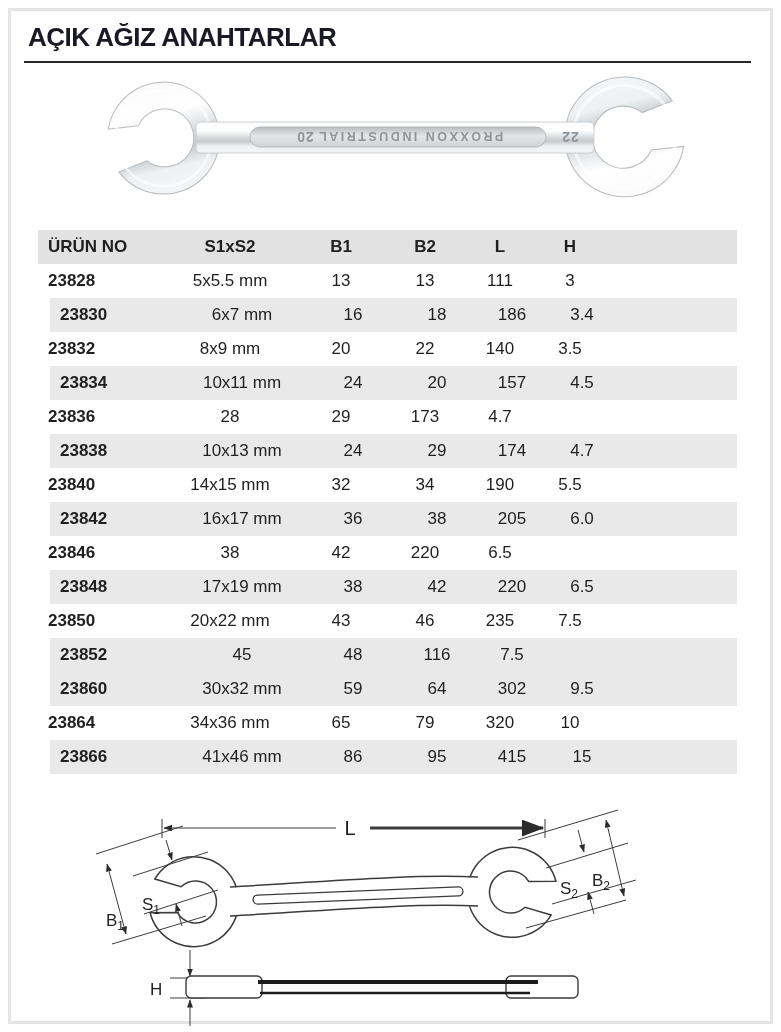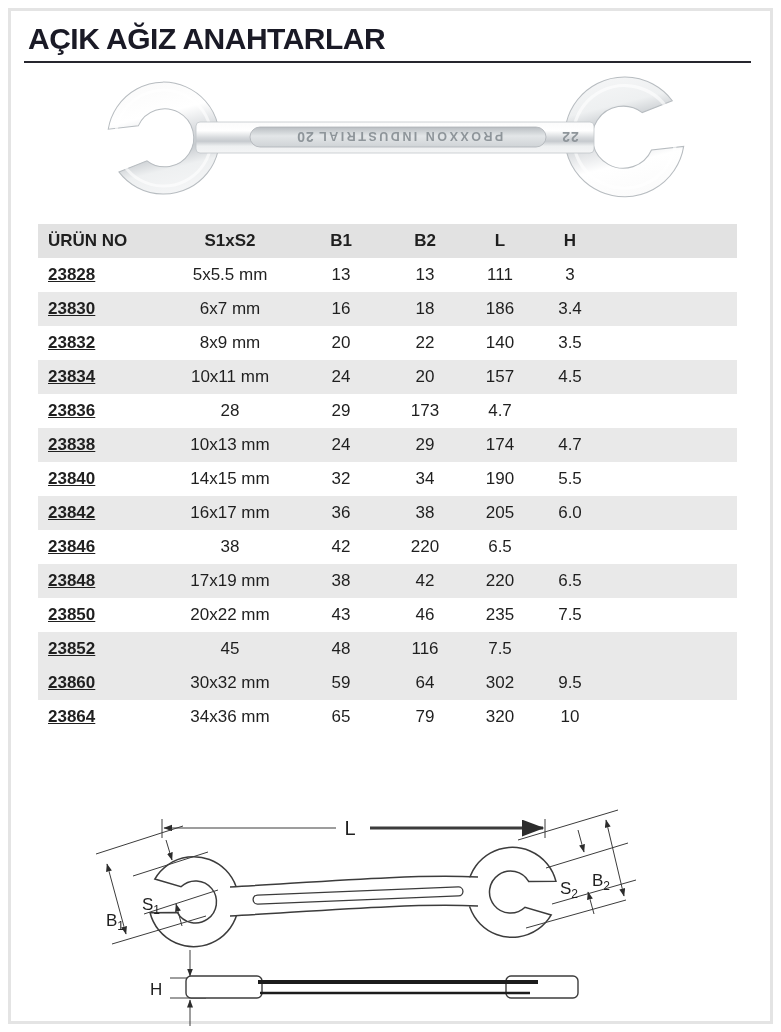--- a/index.html
+++ b/index.html
@@ -11,42 +11,42 @@
     color:var(--text-color,#1f1f1f);
     overflow:hidden;
   }
   #frame{
     position:absolute;inset:8px;
     border:3px solid var(--page-border,#e4e4e4);
     pointer-events:none;
   }
   #title{
     position:absolute;left:28px;top:22px;
-    font-size:30px;font-weight:bold;letter-spacing:-0.5px;
+    font-size:26px;font-weight:bold;letter-spacing:-0.5px;
     color:var(--title-color,#1a1a26);
   }
   #title-rule{
     position:absolute;left:24px;top:61px;width:727px;height:2px;
     background:var(--rule-color,#26262e);
   }
   #photo{position:absolute;left:100px;top:74px;}
   #spec-table{
-    position:absolute;left:38px;top:224px;width:699px;
+    position:absolute;left:38px;top:230px;width:699px;
     font-size:17px;
   }
   .trow{
     display:grid;
     grid-template-columns:118px 148px 74px 94px 56px 84px 1fr;
     height:34px;line-height:34px;
   }
   .trow.head{background:var(--header-bg,#e2e2e2);font-weight:bold;}
-  .trow.alt{background:var(--row-alt-bg,#e9e9e9);}
+  .trow.alt{background:var(--row-alt-bg,#e9e9e9);margin-left:12px;}
   .cell{text-align:center;white-space:nowrap;overflow:hidden;}
   .cell.c0{text-align:left;padding-left:10px;}
-  .cell.pno{font-weight:bold;text-decoration:underline;}
+  .cell.pno{font-weight:bold;}
   #diagram{position:absolute;left:78px;top:798px;}
   svg text{font-family:"Liberation Sans",sans-serif;}
 </style>
 </head>
 <body>
 
 <div id="page">
   <div id="frame"></div>
 
   <div id="title">AÇIK AĞIZ ANAHTARLAR</div>
@@ -199,20 +199,28 @@
           <div class="cell c5">9.5</div>
         </div>
         <div class="trow">
           <div class="cell c0 pno">23864</div>
           <div class="cell c1">34x36 mm</div>
           <div class="cell c2">65</div>
           <div class="cell c3">79</div>
           <div class="cell c4">320</div>
           <div class="cell c5">10</div>
         </div>
+        <div class="trow alt">
+          <div class="cell c0 pno">23866</div>
+          <div class="cell c1">41x46 mm</div>
+          <div class="cell c2">86</div>
+          <div class="cell c3">95</div>
+          <div class="cell c4">415</div>
+          <div class="cell c5">15</div>
+        </div>
       </div>
   </div>
 
   <svg id="diagram" width="645" height="232" viewBox="0 0 645 232">
     <defs>
       <marker id="arr" markerWidth="9" markerHeight="8" refX="7.5" refY="3" orient="auto-start-reverse">
         <path d="M0,0 L8,3 L0,6 Z" fill="#2c2c2c"></path>
       </marker>
     </defs>
     <g stroke="#3c3c3c" stroke-width="1.3" fill="none">

